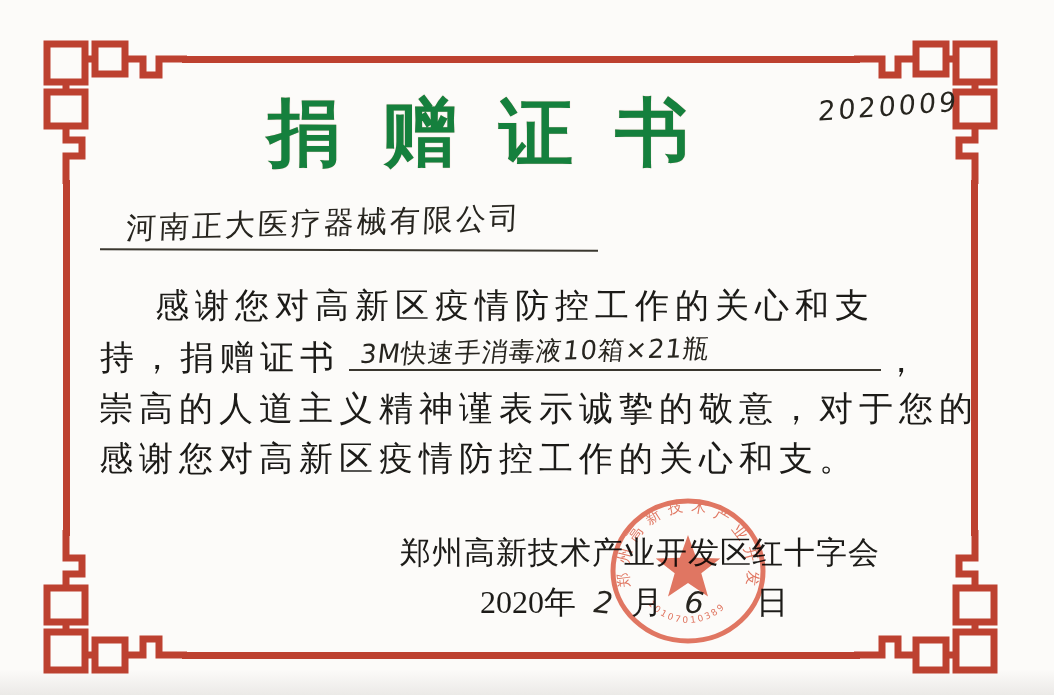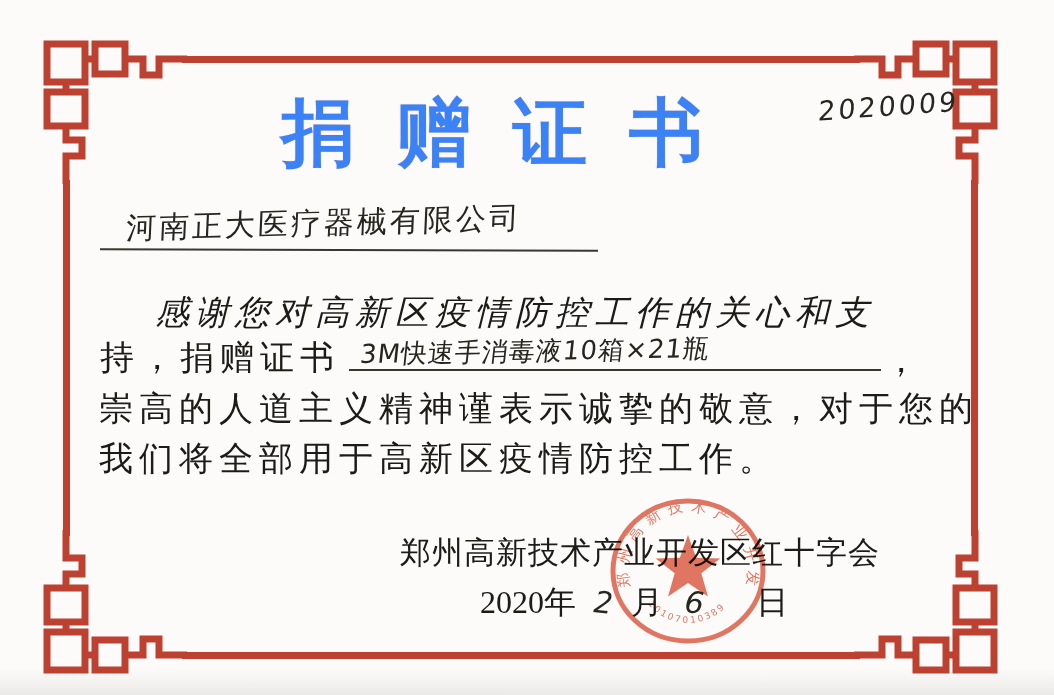--- a/index.html
+++ b/index.html
@@ -22,22 +22,22 @@
   .bline.right {left:971px;top:180px; width:7px;  height:356px;}
   .corner{position:absolute;width:150px;height:150px;}
   .corner svg{display:block;width:150px;height:150px;}
   .corner.tl{left:37px; top:34px;}
   .corner.tr{left:854px;top:34px; transform:scaleX(-1);}
   .corner.bl{left:37px; top:530px;transform:scaleY(-1);}
   .corner.br{left:854px;top:530px;transform:scale(-1,-1);}
   
   .title{
     position:absolute;left:225px;top:84px;width:520px;
-    text-align:right;font-size:74px;font-weight:bold;
-    color:#3b82f6;letter-spacing:42px;padding-left:42px;box-sizing:border-box;
+    text-align:left;font-size:74px;font-weight:bold;
+    color:#15803d;letter-spacing:42px;padding-left:42px;box-sizing:border-box;
     text-shadow:0 0 1px rgba(200,70,46,.4);
     white-space:nowrap;
   }
   .hand{
     font-family:"DejaVu Sans", sans-serif;
     color:#27251f;
   }
   .serial{
     position:absolute;left:818px;top:90px;width:160px;
     font-size:27px;letter-spacing:3px;
@@ -49,21 +49,21 @@
     transform:rotate(-1.5deg) skewX(-4deg);
     white-space:nowrap;
   }
   .uline{position:absolute;background:#3a372f;height:2px;}
   .uline.recipient-line{left:100px;top:249px;width:498px;transform:rotate(.2deg);}
   .uline.items-line{left:349px;top:369px;width:532px;}
   .bodyline{
     position:absolute;color:#1c1b18;font-size:34px;letter-spacing:6px;
     white-space:nowrap;
   }
-  .bodyline.l1{left:155px;top:290px;font-style:italic;}
+  .bodyline.l1{left:155px;top:283px;}
   .bodyline.l2{left:100px;top:335px;}
   .bodyline.l3{left:99px; top:386px;}
   .bodyline.l4{left:99px; top:436px;}
   .items-hand{
     position:absolute;left:360px;top:334px;
     font-size:26px;letter-spacing:1px;
     transform:rotate(-1deg) skewX(-7deg);
     white-space:nowrap;
   }
   .comma2{position:absolute;left:884px;top:338px;font-size:34px;color:#1c1b18;}
@@ -148,21 +148,21 @@
 
 <div class="recipient hand">河南正大医疗器械有限公司</div>
 <div class="uline recipient-line"></div>
 
 <div class="bodyline l1">感谢您对高新区疫情防控工作的关心和支</div>
 <div class="bodyline l2">持，捐赠证书</div>
 <div class="items-hand hand">3M快速手消毒液10箱×21瓶</div>
 <div class="uline items-line"></div>
 <div class="comma2">，</div>
 <div class="bodyline l3">崇高的人道主义精神谨表示诚挚的敬意，对于您的</div>
-<div class="bodyline l4">我们将全部用于高新区疫情防控工作。</div>
+<div class="bodyline l4">感谢您对高新区疫情防控工作的关心和支。</div>
 
 <div class="issuer">郑州高新技术产业开发区红十字会</div>
 <div class="dateline">
   <span class="seg">2020</span><span class="seg y">年</span><span class="hand-num hand">2</span><span class="seg m">月</span><span class="hand-num hand">6</span><span class="seg d">日</span>
 </div>
 
 <svg class="seal" viewBox="0 0 160 150">
   <defs>
     <path id="sealTopArc" d="M22,89.5 A60,60 0 1 1 138,89.5"></path>
     <path id="sealBottomArc" d="M37.4,103.8 A52,52 0 0 0 122.6,103.8"></path>

